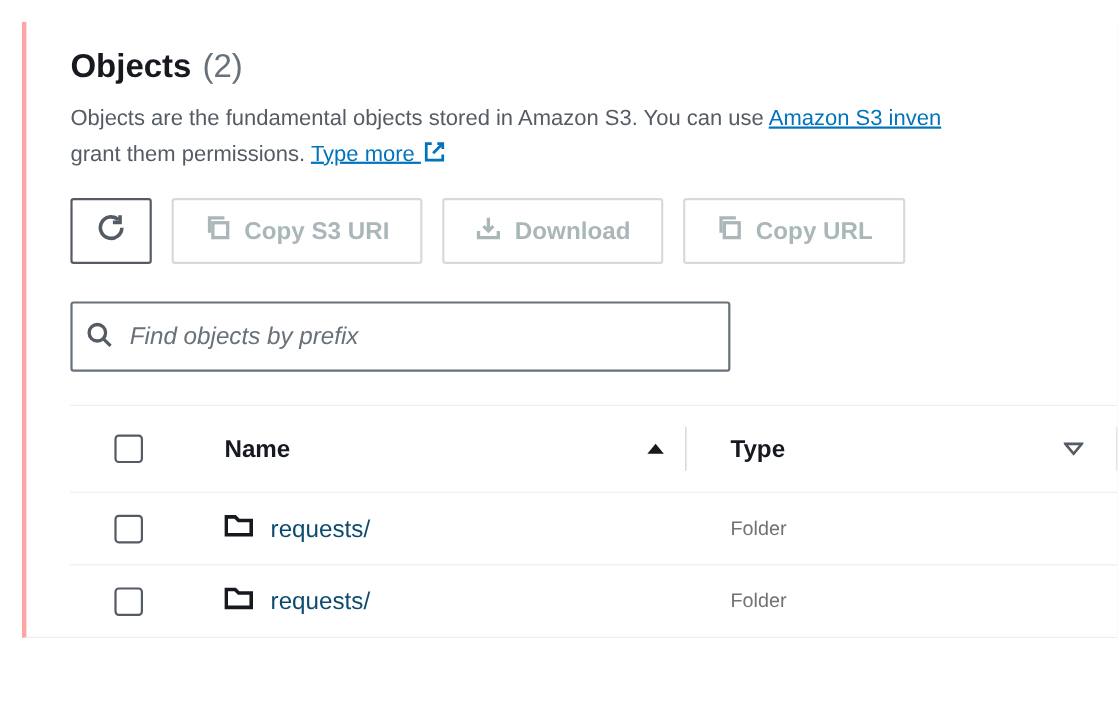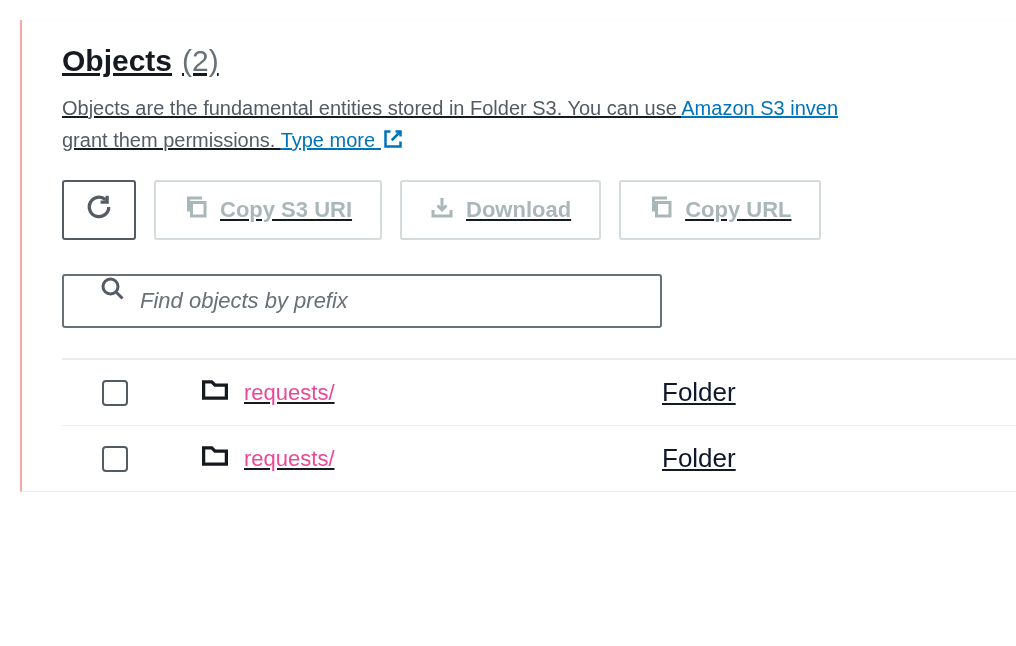--- a/index.html
+++ b/index.html
@@ -9,30 +9,29 @@
     font-family: "Amazon Ember", "Helvetica Neue", Arial, sans-serif;
     background: #ffffff;
     color: #16191f;
     -webkit-font-smoothing: antialiased;
   }
   .page {
     padding: 20px 0 0 20px;
   }
   .panel {
     border: 1px solid #eaeded;
-    border-left: 2px solid #fca5a5;
+    border-left: 4px solid #fca5a5;
     border-top: none;
     border-right: none;
     border-bottom: 1px solid #eaeded;
     box-shadow: 0 1px 1px rgba(0,0,0,0.04), 0 1px 4px rgba(0,0,0,0.04);
     background: #ffffff;
     padding: 24px 0 0 40px;
     width: 996px;
     overflow: hidden;
-    text-decoration: underline;
   }
   .heading {
     display: flex;
     align-items: baseline;
     gap: 10px;
   }
   .heading-title {
     font-size: 30px;
     font-weight: 700;
     color: #16191f;
@@ -89,24 +88,25 @@
     cursor: default;
   }
   .btn.disabled svg { stroke: #aab7b8; }
   .btn svg { stroke: #545b64; }
 
   .filter-row {
     margin-top: 34px;
   }
   .search-box {
     display: inline-flex;
+    align-items: center;
     gap: 14px;
-    height: 54px;
+    height: 64px;
     width: 600px;
-    padding: 0 36px;
+    padding: 0 12px;
     border: 2px solid #687078;
     border-radius: 3px;
     background: #ffffff;
   }
   .search-box input {
     flex: 1;
     border: none;
     outline: none;
     font-size: 22px;
     font-style: italic;
@@ -166,55 +166,55 @@
   .cell-type {
     flex: 1;
     display: flex;
     align-items: center;
     justify-content: space-between;
     padding-left: 40px;
     padding-right: 30px;
     border-right: 1px solid #c7cccc;
   }
   .cell-type-inner {
-    font-size: 26px;
-    color: #0f172a;
+    font-size: 18px;
+    color: #737373;
   }
 
   .chk {
     width: 26px;
     height: 26px;
     border: 2px solid #545b64;
     border-radius: 4px;
     background: #ffffff;
     display: inline-block;
   }
 
   .obj-name {
-    color: #ec4899;
+    color: #0c4a6e;
   }
 
   .sort-asc-glyph, .sort-empty-glyph {
     display: inline-flex;
   }
 
 </style>
 </head>
 <body>
 
 <div class="page">
   <div class="panel">
 
     <div class="heading">
       <span class="heading-title">Objects</span>
       <span class="heading-count">(2)</span>
     </div>
 
     <div class="description">
-      <span>Objects are the fundamental entities stored in Folder S3. You can use </span><a href="#">Amazon S3 inven</a><br>
+      <span>Objects are the fundamental objects stored in Amazon S3. You can use </span><a href="#">Amazon S3 inven</a><br>
       <span>grant them permissions. </span><a href="#"><span>Type more </span><span class="ext-icon"><svg width="20" height="20" viewBox="0 0 16 16" fill="none" stroke="#0073bb" stroke-width="2">
               <path d="M6 2H2v12h12v-4"></path>
               <path d="M10 2h4v4"></path>
               <path d="M14 2L7 9"></path>
             </svg></span></a>
     </div>
 
     <div class="toolbar">
       <button class="btn icon-only">
         <span>
@@ -261,20 +261,41 @@
               <circle cx="7" cy="7" r="5"></circle>
               <path d="M11 11l4 4"></path>
             </svg>
         </span>
         <input type="text" placeholder="Find objects by prefix" style="">
       </div>
     </div>
 
     <div class="table">
 
+      <div class="row header">
+        <div class="cell-check">
+          <span class="chk"></span>
+        </div>
+        <div class="cell-name">
+          <span class="cell-name-inner">Name</span>
+          <span class="sort-asc-glyph">
+            <svg width="18" height="18" viewBox="0 0 12 12">
+                <path d="M1 9 L6 3 L11 9 Z" fill="#16191f"></path>
+              </svg>
+          </span>
+        </div>
+        <div class="cell-type">
+          <span class="cell-type-inner">Type</span>
+          <span class="sort-empty-glyph">
+            <svg width="18" height="18" viewBox="0 0 12 12">
+                <path d="M1 3 L6 9 L11 3 Z" fill="none" stroke="#545b64" stroke-width="1.6"></path>
+              </svg>
+          </span>
+        </div>
+      </div>
 
       <div class="row">
         <div class="cell-check">
           <span class="chk"></span>
         </div>
         <div class="cell-name" style="border-right:none;">
           <span class="cell-name-inner">
             <span>
               <svg width="26" height="26" viewBox="0 0 16 16" fill="none" stroke="#16191f" stroke-width="2">
                   <path d="M1 3h5l2 2h7v8H1z"></path>

